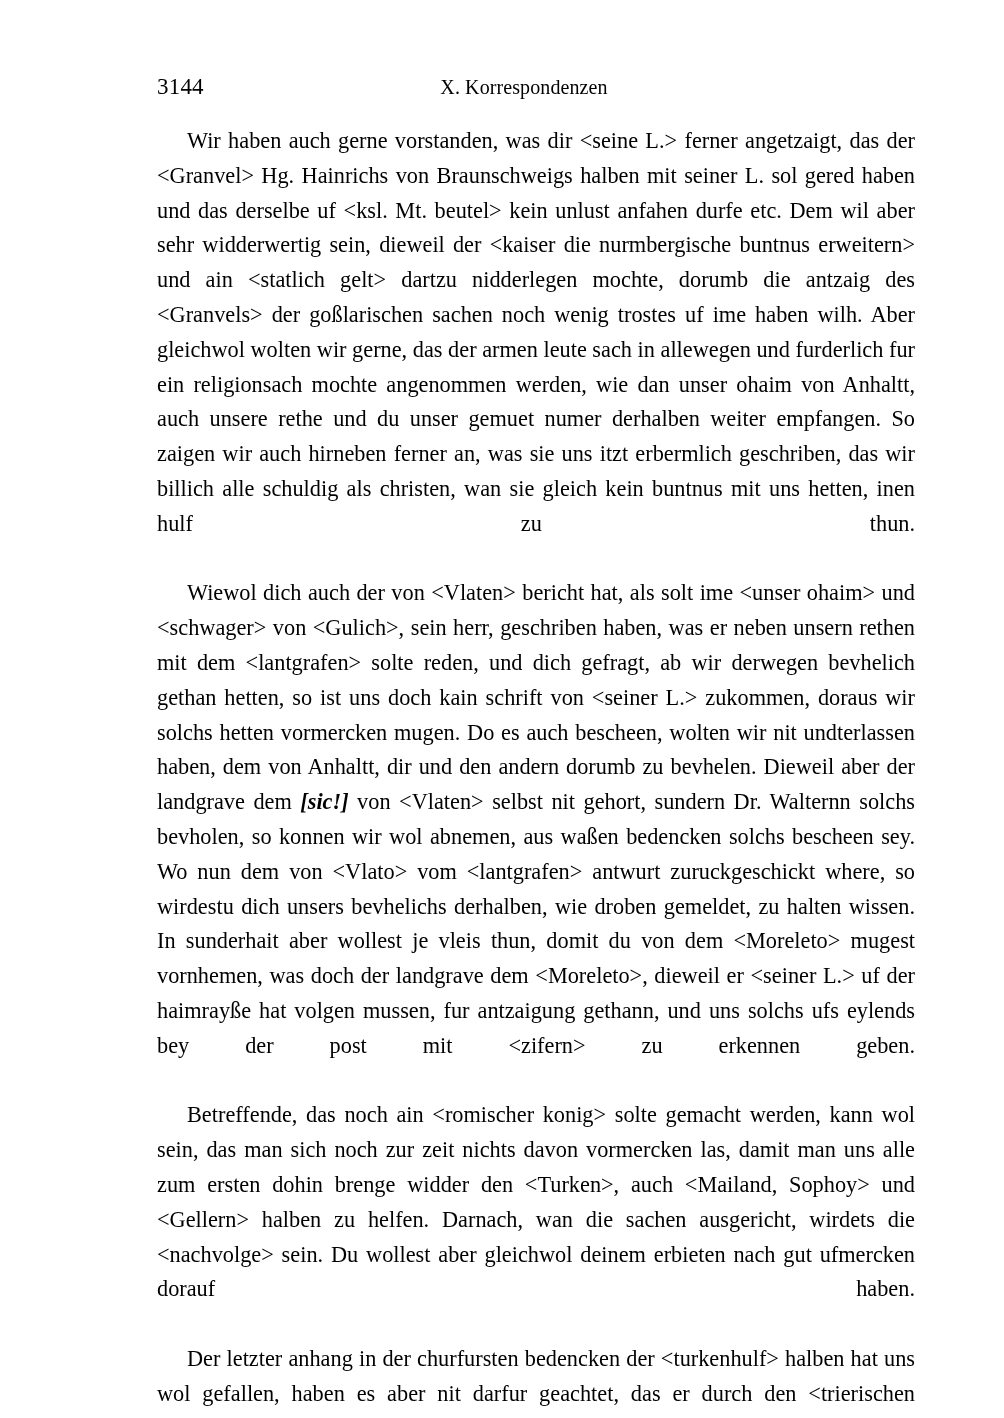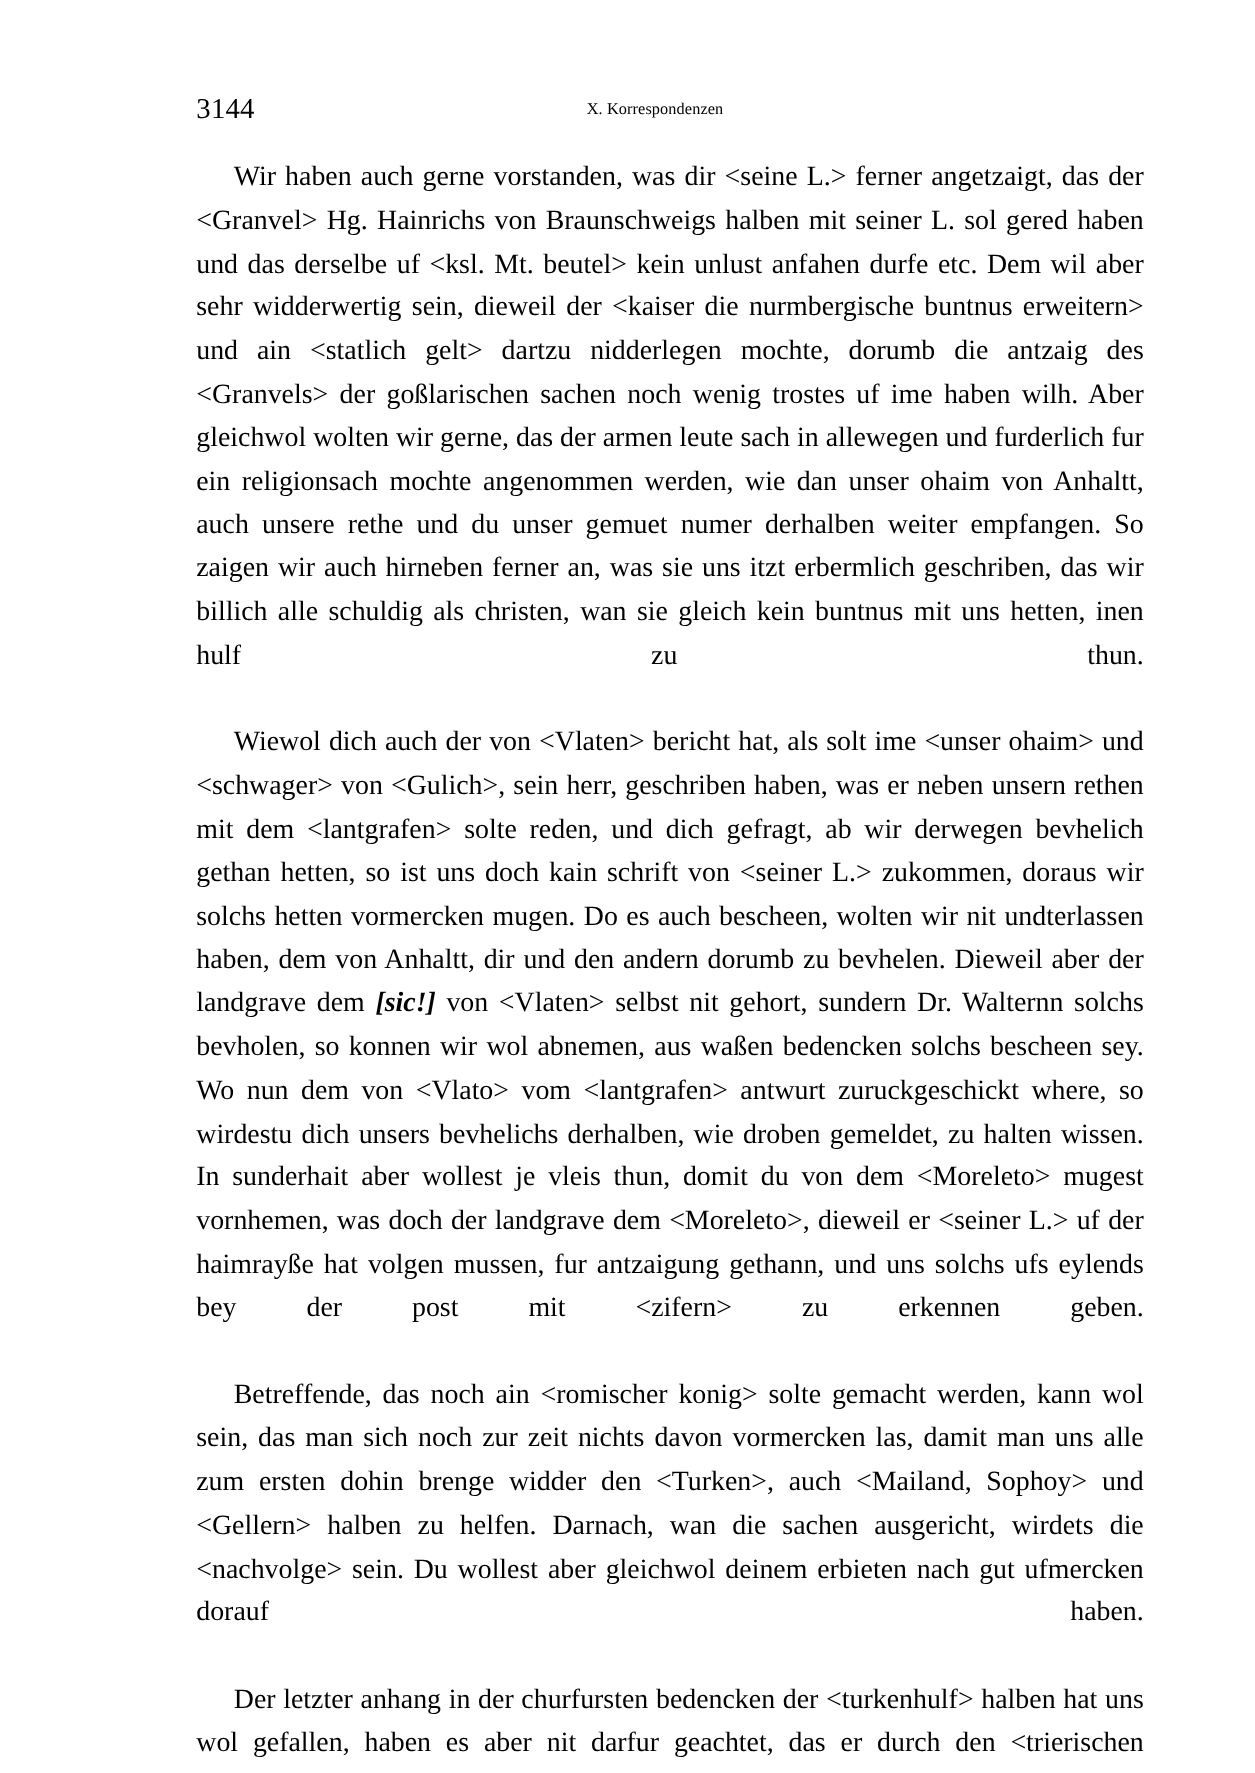--- a/index.html
+++ b/index.html
@@ -40,21 +40,21 @@
     font-size: 23px;
     line-height: 30px;
     letter-spacing: 0.2px;
   }
   .head-title {
     position: absolute;
     left: 0;
     right: 0;
     top: 0;
     text-align: center;
-    font-size: 13px;
+    font-size: 20px;
     line-height: 30px;
     letter-spacing: 0.1px;
     transform: translateX(-12px);
   }
   
   .body-text {
     font-size: 22.3px;
     line-height: 34.8px;
     text-align: justify;
     text-justify: inter-word;

